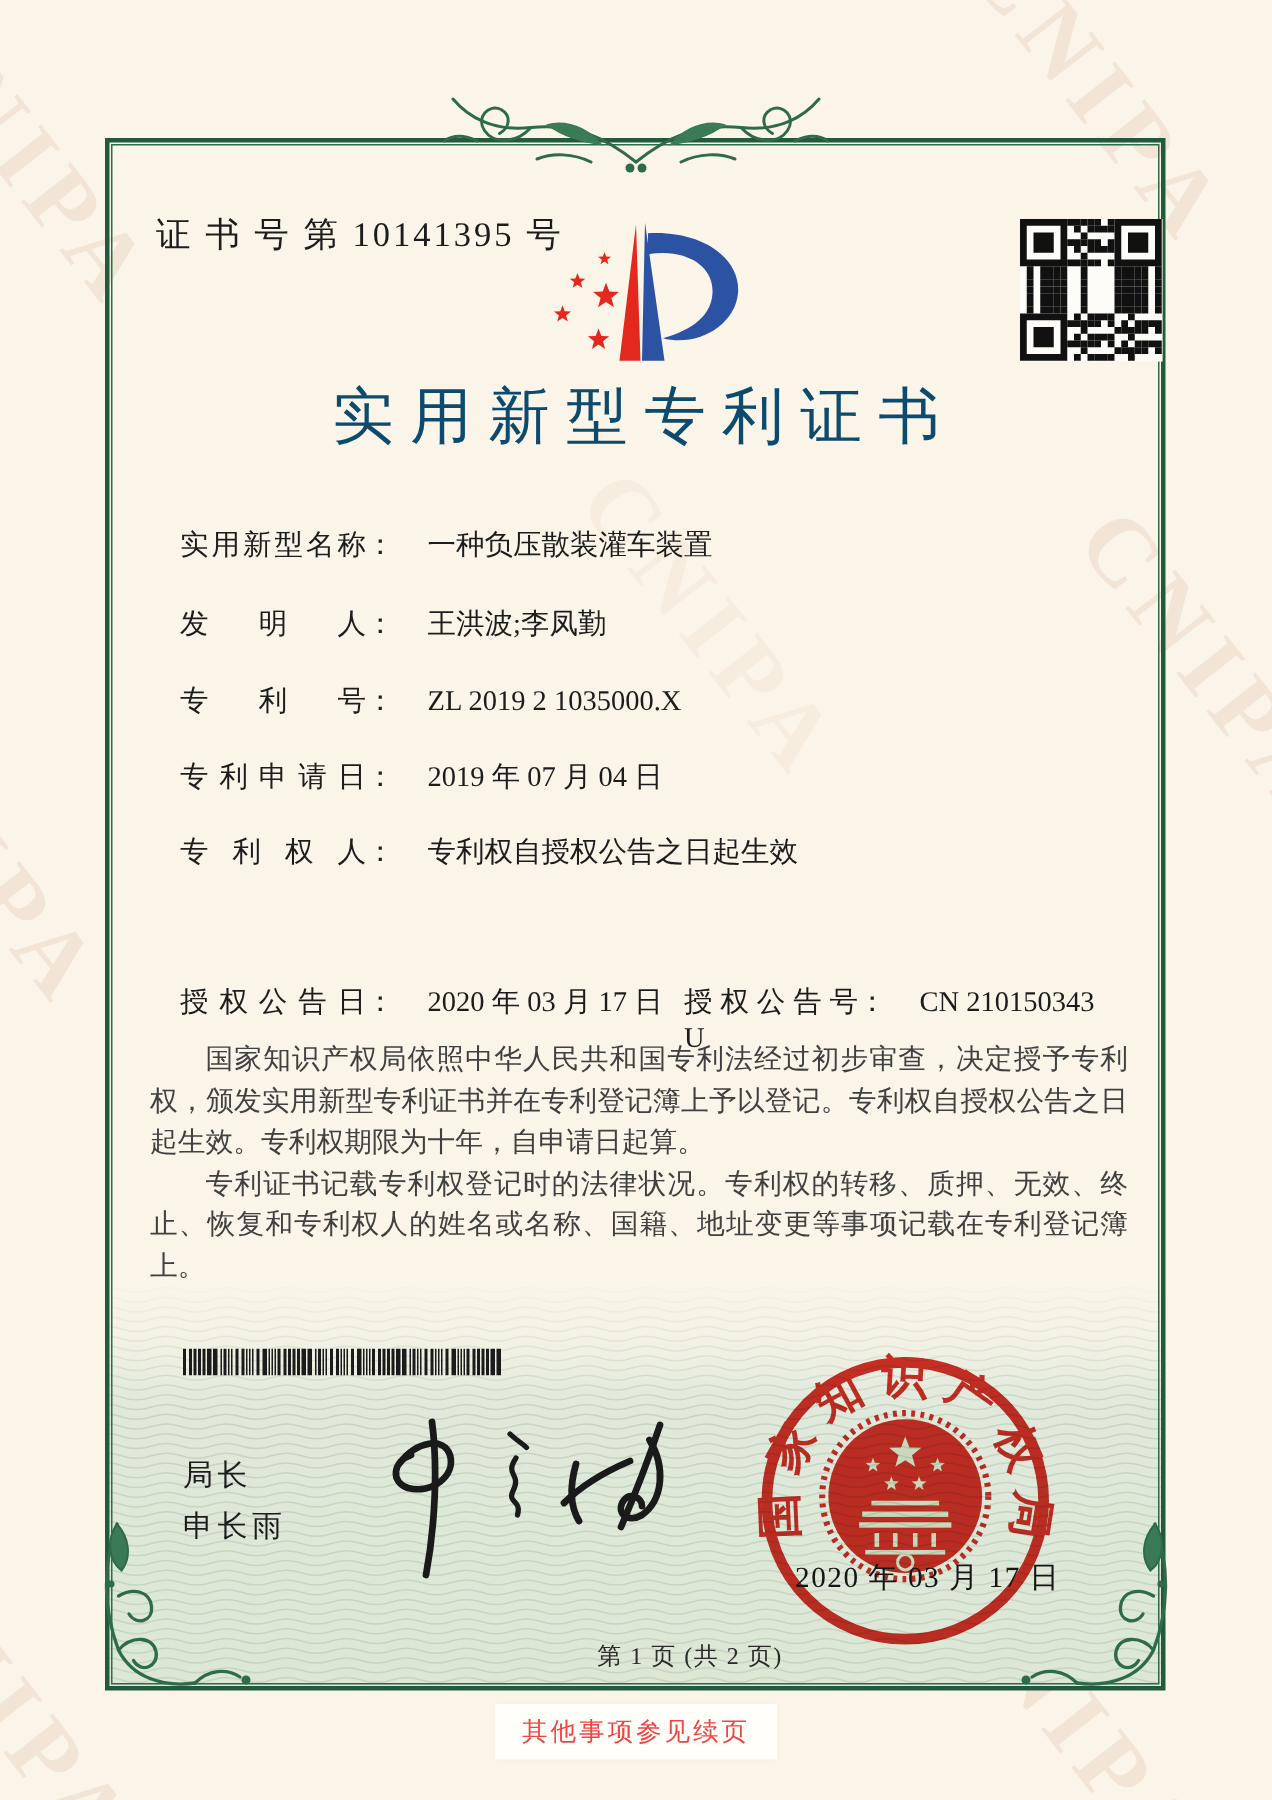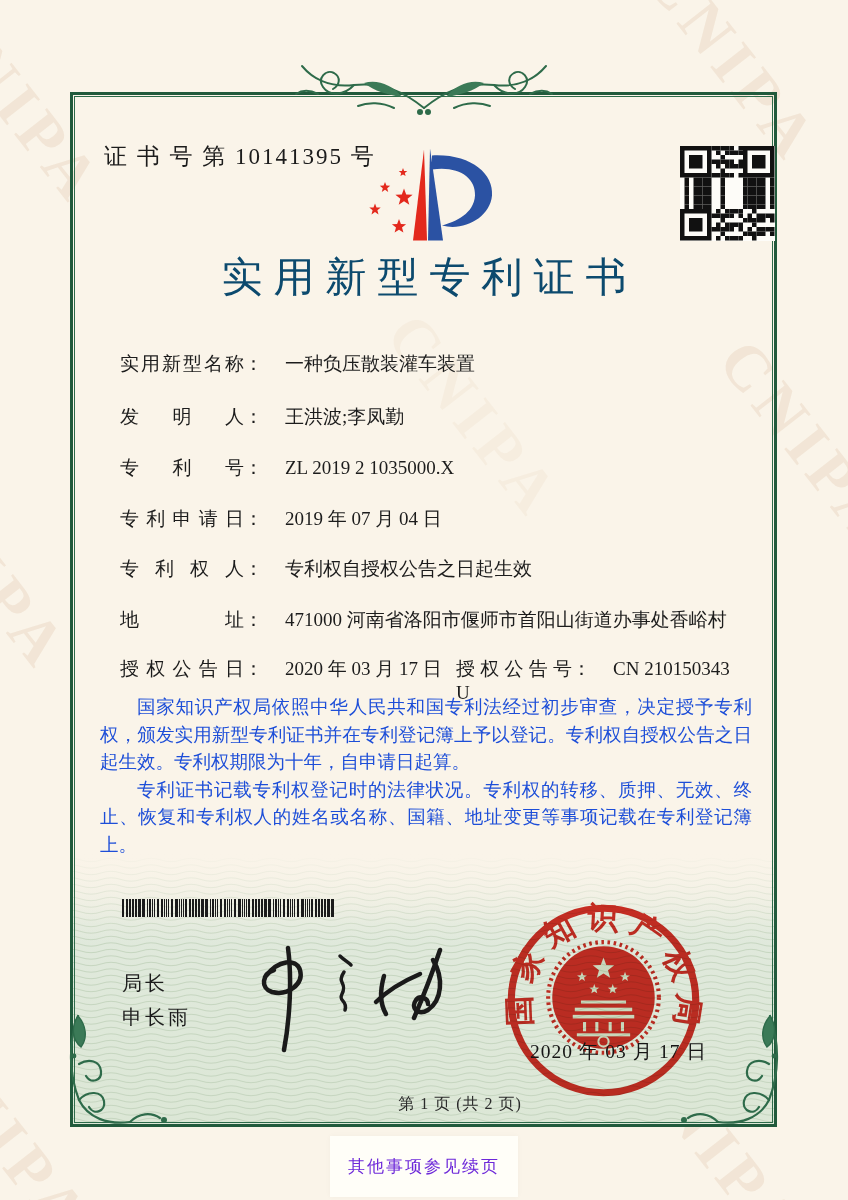--- a/index.html
+++ b/index.html
@@ -44,39 +44,39 @@
     position:absolute; left:0; top:250px; width:100%; text-align:center; z-index:4;
     font-size:41px; font-weight:normal; letter-spacing:11px; text-indent:11px; color:#0c4a6e;
   }
   .field-row{position:absolute; left:120px; width:620px; font-size:19px; z-index:4; line-height:24px;}
   .flabel{display:inline-block; width:124px; text-align:justify; text-align-last:justify; vertical-align:top;}
   .fvalue{margin-left:22px;}
   .g2{position:absolute; left:336px; top:0;}
   .g2 .flabel{width:116px;}
   .body-text{
     position:absolute; left:100px; top:694px; width:652px; z-index:4;
-    font-size:18.5px; line-height:27.5px; text-align:justify; color:#1d4ed8;
+    font-size:18.5px; line-height:27.5px; text-align:justify; color:#404040;
   }
   .body-text p{margin:0; text-indent:2em;}
   .barcode{position:absolute; left:122px; top:899px; z-index:4;}
   .seal{position:absolute; left:501px; top:898px; z-index:5; opacity:.95; mix-blend-mode:multiply;}
   .seal-date{
     position:absolute; left:530px; top:1038px; z-index:6;
     font-size:19.5px; letter-spacing:1px; color:#151515;
   }
   .director-label{position:absolute; left:122px; top:970px; font-size:20px; letter-spacing:3px; z-index:4;}
   .director-name{position:absolute; left:122px; top:1004px; font-size:20px; letter-spacing:3px; z-index:4;}
   .signature{position:absolute; left:248px; top:938px; z-index:4;}
   .page-num{
     position:absolute; left:0; top:1094px; width:100%; text-align:center; z-index:4;
     font-size:16px; letter-spacing:1px; color:#2a2a2a;padding-left:36px;
   }
   .footer-note{
     position:absolute; left:50%; top:1136px; transform:translateX(-50%); z-index:4;
-    background:#fffef8; padding:19px 18px; font-size:17px; letter-spacing:2px; color:#6d28d9;
+    background:#fffef8; padding:7px 18px; font-size:17px; letter-spacing:2px; color:#ef4444;
     box-shadow:0 0 6px rgba(0,0,0,0.03);
   }
 </style>
 </head>
 <body>
 
 <div class="page">
 
   <div class="wm" style="left:-28px;top:-14px;">CNIPA</div>
   <div class="wm" style="left:688px;top:-56px;">CNIPA</div>
@@ -328,23 +328,20 @@
   </div>
   <div class="field-row" style="top:456px;">
     <span class="flabel">专利号</span>：<span class="fvalue">ZL 2019 2 1035000.X</span>
   </div>
   <div class="field-row" style="top:507px;">
     <span class="flabel">专利申请日</span>：<span class="fvalue">2019 年 07 月 04 日</span>
   </div>
   <div class="field-row" style="top:557px;">
     <span class="flabel">专利权人</span>：<span class="fvalue">专利权自授权公告之日起生效</span>
   </div>
-  <div class="field-row" style="top:608px;">
-    <span class="flabel">地址</span>：<span class="fvalue">471000  河南省洛阳市偃师市首阳山街道办事处香峪村</span>
-  </div>
   <div class="field-row" style="top:657px;">
     <span class="flabel">授权公告日</span>：<span class="fvalue">2020 年 03 月 17 日</span>
     <span class="g2"><span class="flabel">授权公告号</span>：<span class="fvalue">CN 210150343 U</span></span>
   </div>
 
   <div class="body-text">
     <p>国家知识产权局依照中华人民共和国专利法经过初步审查，决定授予专利权，颁发实用新型专利证书并在专利登记簿上予以登记。专利权自授权公告之日起生效。专利权期限为十年，自申请日起算。</p>
     <p>专利证书记载专利权登记时的法律状况。专利权的转移、质押、无效、终止、恢复和专利权人的姓名或名称、国籍、地址变更等事项记载在专利登记簿上。</p>
   </div>
 

